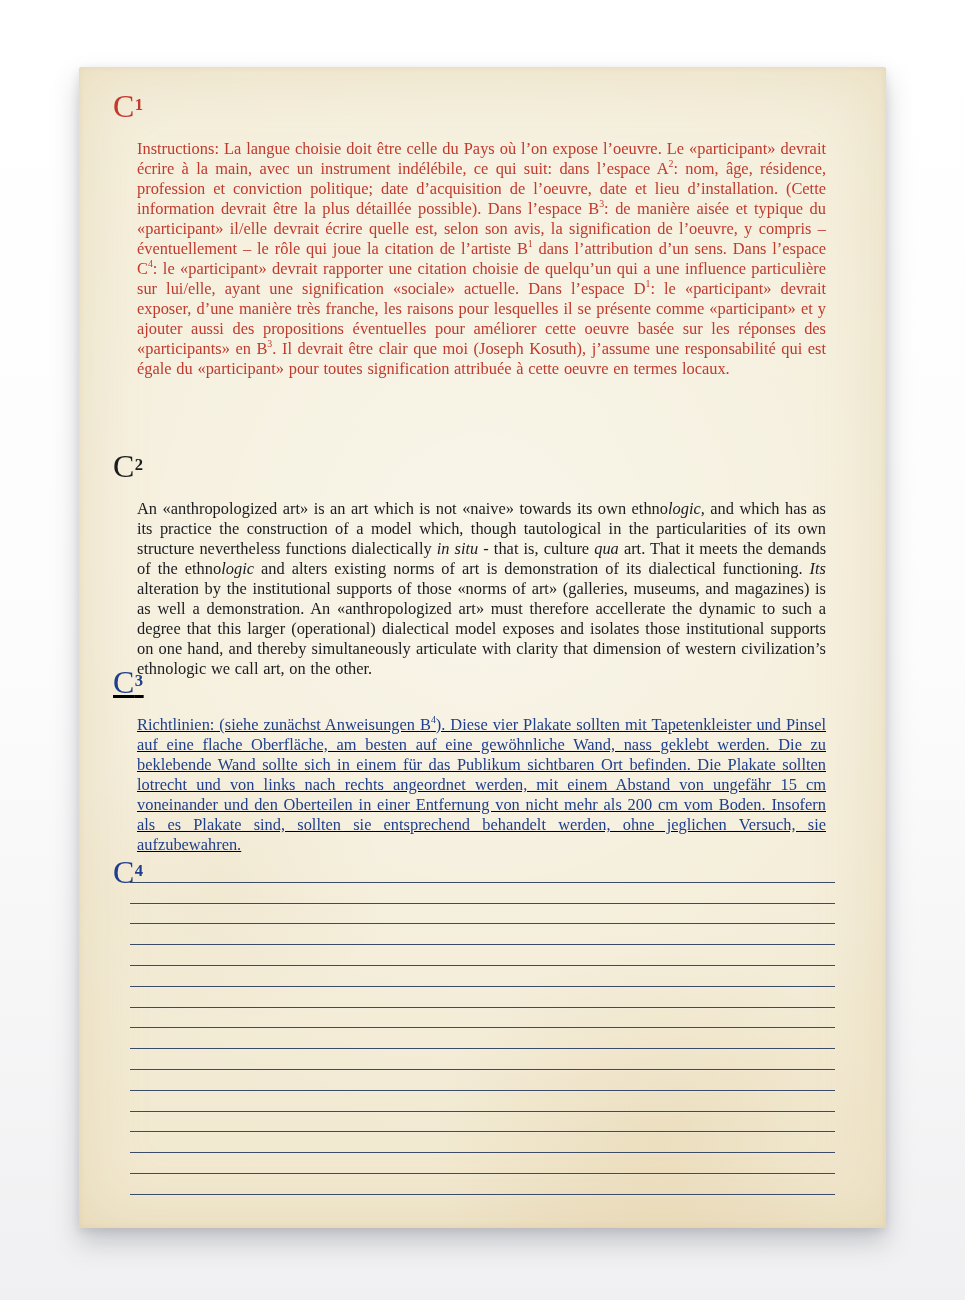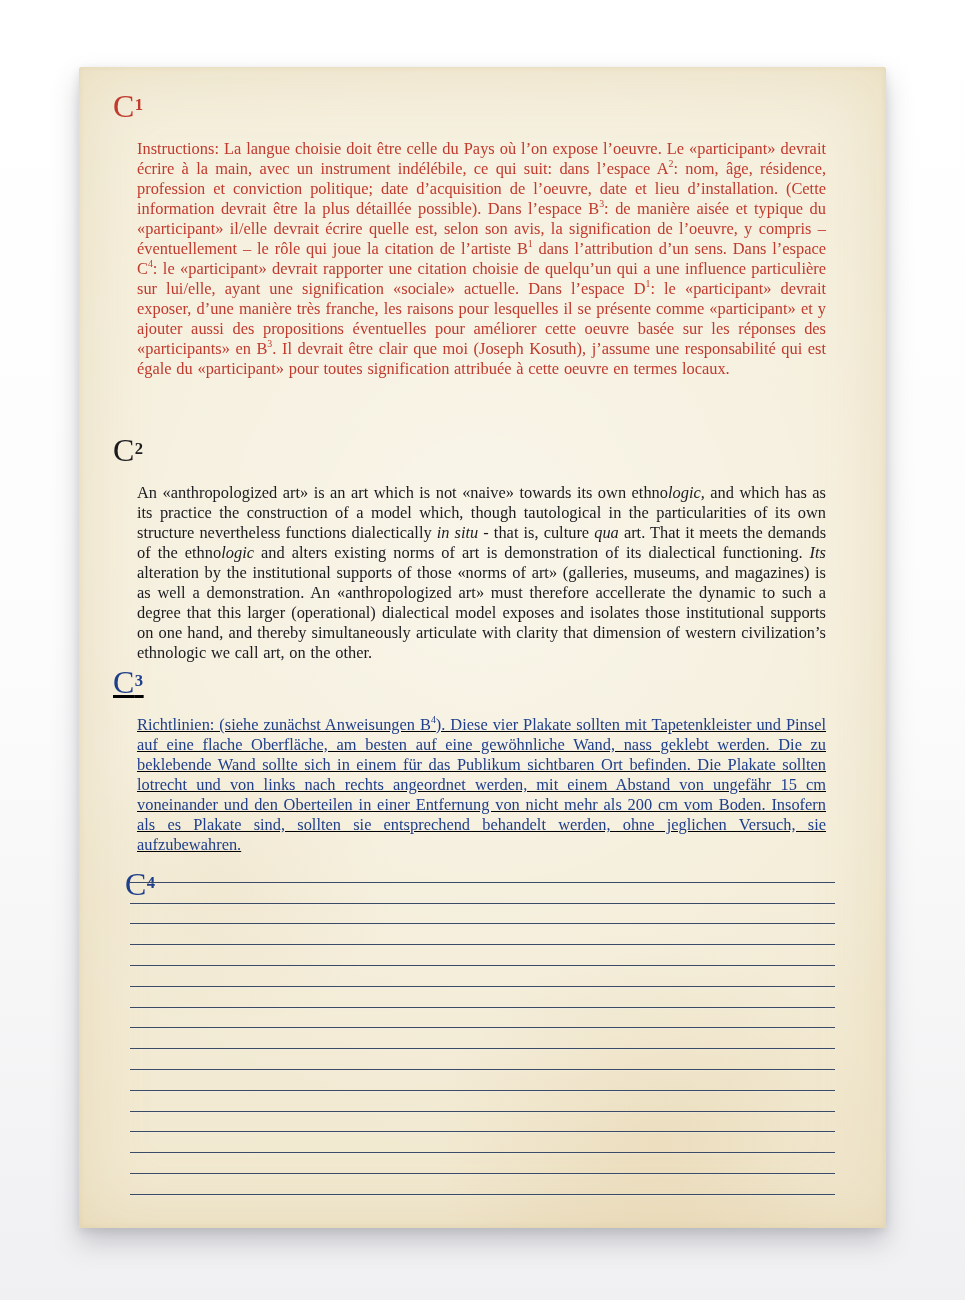--- a/index.html
+++ b/index.html
@@ -67,21 +67,21 @@
     line-height: 0;
     position: relative;
     top: -0.05em;
     vertical-align: super;
   }
   
   .c4-heading {
     position: absolute;
     left: 34px;
     top: 790px;
-    margin: 12px;
+    margin: 0;
   }
   .ruled-lines {
     position: absolute;
     left: 51px;
     top: 795px;
     width: 705px;
   }
   .rule {
     height: 19.8px;
     border-bottom: 1.8px solid #3b4a66;
@@ -92,21 +92,21 @@
 <body>
 
 <div class="stage">
   <div class="paper">
 
     <section class="sec" style="top: 24px;">
       <h2 class="sec-heading" style="color: rgb(192, 58, 45);"><span>C</span><sup>1</sup></h2>
       <p class="sec-body" style="color: rgb(192, 58, 45);">Instructions: La langue choisie doit être celle du Pays où l’on expose l’oeuvre. Le «participant» devrait écrire à la main, avec un instrument indélébile, ce qui suit: dans l’espace A<sup>2</sup>: nom, âge, résidence, profession et conviction politique; date d’acquisition de l’oeuvre, date et lieu d’installation. (Cette information devrait être la plus détaillée possible). Dans l’espace B<sup>3</sup>: de manière aisée et typique du «participant» il/elle devrait écrire quelle est, selon son avis, la signification de l’oeuvre, y compris – éventuellement – le rôle qui joue la citation de l’artiste B<sup>1</sup> dans l’attribution d’un sens. Dans l’espace C<sup>4</sup>: le «participant» devrait rapporter une citation choisie de quelqu’un qui a une influence particulière sur lui/elle, ayant une signification «sociale» actuelle. Dans l’espace D<sup>1</sup>: le «participant» devrait exposer, d’une manière très franche, les raisons pour lesquelles il se présente comme «participant» et y ajouter aussi des propositions éventuelles pour améliorer cette oeuvre basée sur les réponses des «participants» en B<sup>3</sup>. Il devrait être clair que moi (Joseph Kosuth), j’assume une responsabilité qui est égale du «participant» pour toutes signification attribuée à cette oeuvre en termes locaux.</p>
     </section>
 
-    <section class="sec" style="top: 368px;">
+    <section class="sec" style="top: 384px;">
       <h2 class="sec-heading" style="color: rgb(27, 27, 32);"><span>C</span><sup>2</sup></h2>
       <p class="sec-body" style="color: rgb(27, 27, 32);">An «anthropologized art» is an art which is not «naive» towards its own ethno<i>logic,</i> and which has as its practice the construction of a model which, though tautological in the particularities of its own structure nevertheless functions dialectically <i>in situ</i> - that is, culture <i>qua</i> art. That it meets the demands of the ethno<i>logic</i> and alters existing norms of art is demonstration of its dialectical functioning. <i>Its</i> alteration by the institutional supports of those «norms of art» (galleries, museums, and magazines) is as well a demonstration. An «anthropologized art» must therefore accellerate the dynamic to such a degree that this larger (operational) dialectical model exposes and isolates those institutional supports on one hand, and thereby simultaneously articulate with clarity that dimension of western civilization’s ethnologic we call art, on the other.</p>
     </section>
 
     <section class="sec" style="top: 600px; text-decoration: underline;">
       <h2 class="sec-heading" style="color: rgb(31, 63, 140);"><span>C</span><sup>3</sup></h2>
       <p class="sec-body" style="color: rgb(31, 63, 140);">Richtlinien: (siehe zunächst Anweisungen B<sup>4</sup>). Diese vier Plakate sollten mit Tapetenkleister und Pinsel auf eine flache Oberfläche, am besten auf eine gewöhnliche Wand, nass geklebt werden. Die zu beklebende Wand sollte sich in einem für das Publikum sichtbaren Ort befinden. Die Plakate sollten lotrecht und von links nach rechts angeordnet werden, mit einem Abstand von ungefähr 15 cm voneinander und den Oberteilen in einer Entfernung von nicht mehr als 200 cm vom Boden. Insofern als es Plakate sind, sollten sie entsprechend behandelt werden, ohne jeglichen Versuch, sie aufzubewahren.</p>
     </section>
 
     <section>

